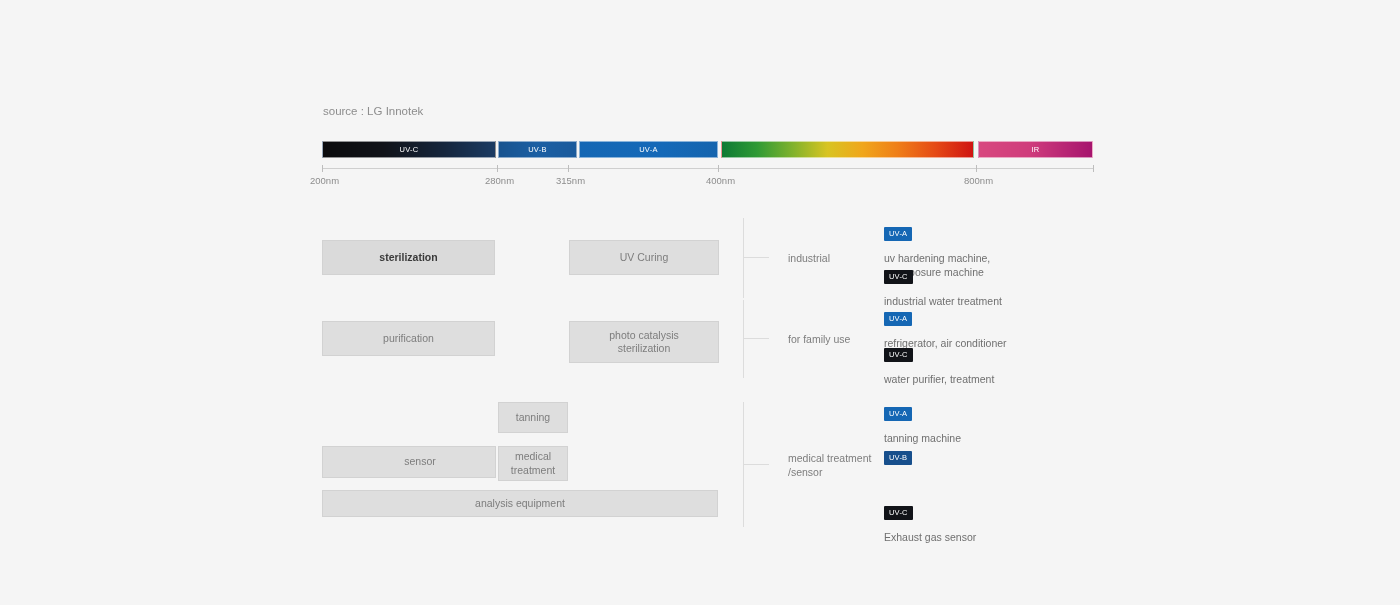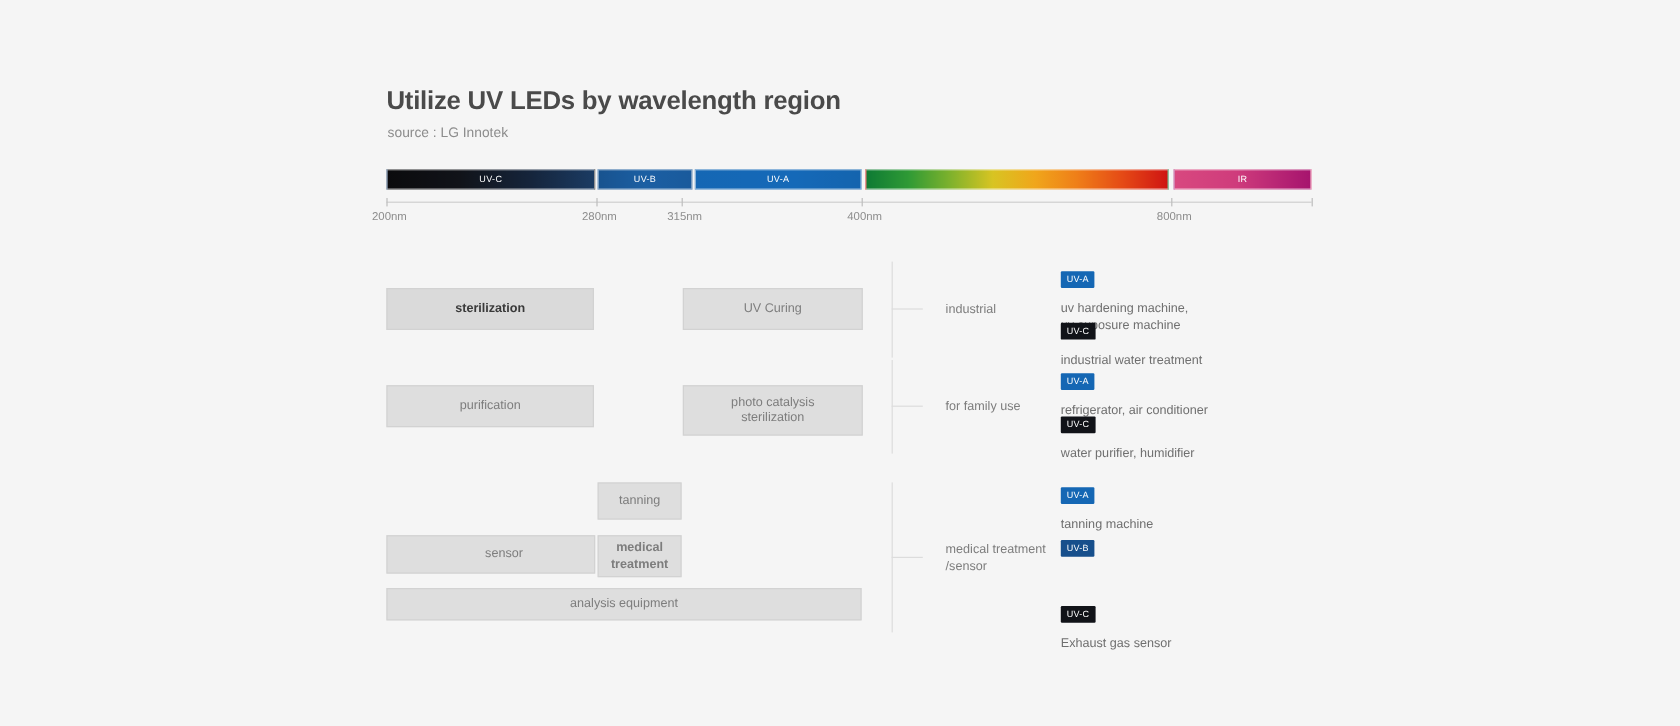--- a/index.html
+++ b/index.html
@@ -187,21 +187,20 @@
     color: #6f6f6f;
     line-height: 1.32;
     white-space: nowrap;
   }
 </style>
 </head>
 <body>
 
 <div class="stage">
 
-  <div class="title">Utilize UV LEDs by wavelength region</div>
   <div class="source">source : LG Innotek</div>
 
   <div class="spectrum" id="spectrum-host">
       <div class="band band-uvc" style="left: 0px; width: 174px;">
         <span class="band-label">UV-C</span>
       </div>
       <div class="band band-uvb" style="left: 176px; width: 79px;">
         <span class="band-label">UV-B</span>
       </div>
       <div class="band band-uva" style="left: 257px; width: 139px;">
@@ -235,24 +234,24 @@
       <div class="bracket-h" style="top: 257px;"></div>
       <div class="category" style="top: 251px;">industrial</div>
       <div class="badge-group" style="top: 222px;"><span class="badge badge-uva">UV-A</span><div class="badge-desc">uv hardening machine,<br>uv exposure machine</div></div>
       <div class="badge-group" style="top: 265px;"><span class="badge badge-uvc">UV-C</span><div class="badge-desc">industrial water treatment</div></div>
       <div class="appbox" style="left: 322px; top: 321px; width: 173px; height: 35px;">purification</div>
       <div class="appbox" style="left: 569px; top: 321px; width: 150px; height: 42px;">photo catalysis<br>sterilization</div>
       <div class="bracket-v" style="top: 300px; height: 78px;"></div>
       <div class="bracket-h" style="top: 338px;"></div>
       <div class="category" style="top: 332px;">for family use</div>
       <div class="badge-group" style="top: 307px;"><span class="badge badge-uva">UV-A</span><div class="badge-desc">refrigerator, air conditioner</div></div>
-      <div class="badge-group" style="top: 343px;"><span class="badge badge-uvc">UV-C</span><div class="badge-desc">water purifier, humidifier</div></div>
+      <div class="badge-group" style="top: 343px;"><span class="badge badge-uvc">UV-C</span><div class="badge-desc">water purifier, treatment</div></div>
       <div class="appbox" style="left: 498px; top: 402px; width: 70px; height: 31px;">tanning</div>
       <div class="appbox" style="left: 322px; top: 446px; width: 174px; height: 32px; padding-left: 24px;">sensor</div>
-      <div class="appbox" style="left: 498px; top: 446px; width: 70px; height: 35px; font-weight: bold;">medical<br>treatment</div>
+      <div class="appbox" style="left: 498px; top: 446px; width: 70px; height: 35px;">medical<br>treatment</div>
       <div class="appbox" style="left: 322px; top: 490px; width: 396px; height: 27px;">analysis equipment</div>
       <div class="bracket-v" style="top: 402px; height: 125px;"></div>
       <div class="bracket-h" style="top: 464px;"></div>
       <div class="category" style="top: 451px;">medical treatment<br>/sensor</div>
       <div class="badge-group" style="top: 402px;"><span class="badge badge-uva">UV-A</span><div class="badge-desc">tanning machine</div></div>
       <div class="badge-group" style="top: 446px;"><span class="badge badge-uvb">UV-B</span></div>
       <div class="badge-group" style="top: 501px;"><span class="badge badge-uvc">UV-C</span><div class="badge-desc">Exhaust gas sensor</div></div>
     </div>
 
 </div>

